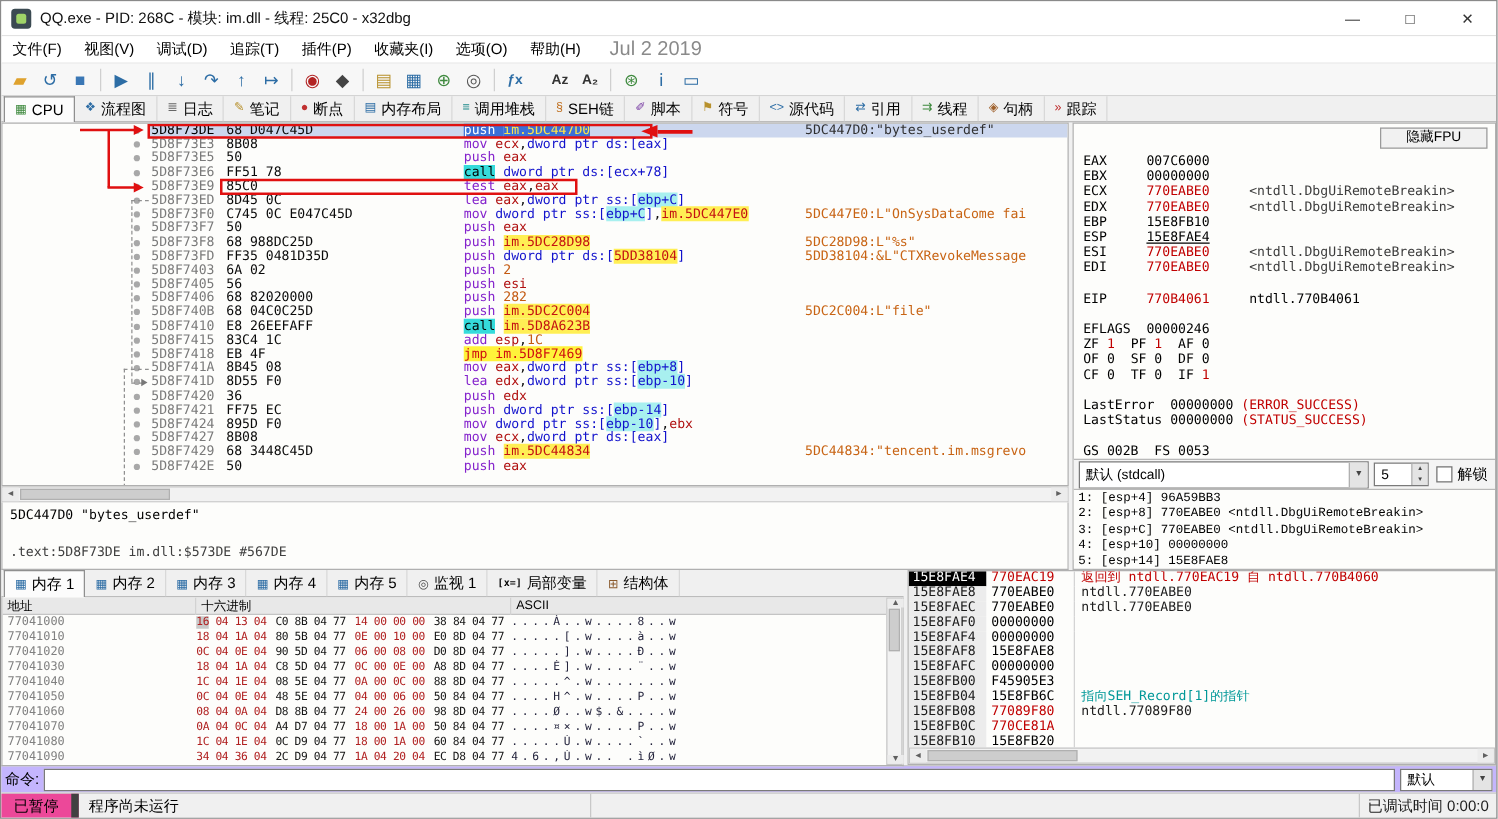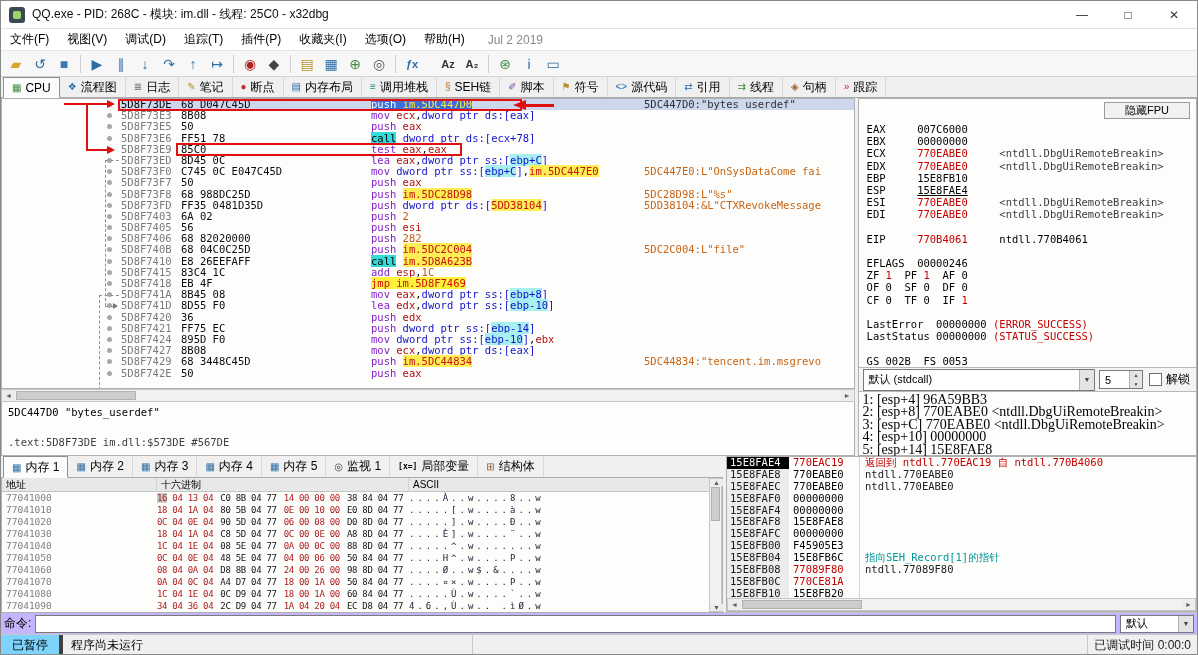--- a/index.html
+++ b/index.html
@@ -12,21 +12,21 @@
   .app-icon{width:16px;height:16px;margin:0 7px 0 8px;background:#3b4a52;border-radius:3px;position:relative}
   .app-icon::after{content:"";position:absolute;left:4px;top:4px;width:8px;height:8px;background:#9fd468;border-radius:2px}
   .title-text{flex:1;font-size:12px;color:#101010;white-space:nowrap;overflow:hidden}
   .win-controls{display:flex;height:28px}
   .win-btn{width:46px;height:28px;display:flex;align-items:center;justify-content:center;font-size:12px;color:#333}
 
   
   .menubar{height:22px;background:#ffffff;display:flex;align-items:center;border-bottom:1px solid #e6e6e6}
   .menu-items{display:flex;height:100%}
   .menu-item{padding:0 9px;display:flex;align-items:center;font-size:12px}
-  .menu-date{color:#8a8a8a;margin-left:14px;font-size:12px}
+  .menu-date{color:#8a8a8a;margin-left:14px;font-size:16px}
 
   
   .toolbar{height:26px;background:#f7f7f7;border-bottom:1px solid #d4d4d4;display:flex;align-items:center;padding-left:3px}
   .tb-btn{width:24px;height:22px;display:flex;align-items:center;justify-content:center;font-size:14px;border-radius:2px}
   .tb-txt{font-size:11px;font-weight:bold}
   .tb-sep{width:1px;height:18px;background:#cfcfcf;margin:0 4px}
 
   
   .tabbar{height:21px;background:#f0f0f0;border-bottom:1px solid #aaaaaa;display:flex;align-items:flex-end;padding-left:2px}
   .tab{display:flex;align-items:center;gap:4px;height:20px;padding:0 8px;border-right:1px solid #d8d8d8;font-size:12px;white-space:nowrap}
@@ -105,21 +105,21 @@
   .ccbar{height:24px;border-top:1px solid #b8b8b8;display:flex;align-items:center;gap:4px;padding:0 4px;background:#f4f4f4}
   .combo{height:22px;border:1px solid #7a7a7a;background:#fff;display:flex;align-items:center;font-size:11px;padding-left:5px}
   .ccombo{flex:1}
   .combo-arrow{margin-left:auto;width:15px;height:100%;background:#e4e4e4;border-left:1px solid #b0b0b0;display:flex;align-items:center;justify-content:center;font-size:7px;color:#444}
   .spin{width:44px;height:19px;border:1px solid #7a7a7a;background:#fff;display:flex;align-items:center;font-size:11px;padding-left:5px}
   .spin-btns{margin-left:auto;width:13px;display:flex;flex-direction:column;border-left:1px solid #b0b0b0;background:#e4e4e4;height:100%}
   .spin-btns span{flex:1;font-size:5px;color:#444;display:flex;align-items:center;justify-content:center}
   .chk{display:flex;align-items:center;gap:4px;padding:0 2px;font-size:12px}
   .chkbox{width:13px;height:13px;border:1px solid #707070;background:#fff}
 
-  .argspane{height:57px;border-top:1px solid #b8b8b8;background:#fdfdfb;padding:2px 4px;font-family:Liberation Serif, serif;font-size:14px}
+  .argspane{height:57px;border-top:1px solid #b8b8b8;background:#fdfdfb;padding:2px 4px;font-family:Liberation Mono, monospace;font-size:10px}
   .arg-row{height:12.4px;line-height:12.4px;white-space:pre}
 
   
   .bottom{height:156px;display:flex}
   .bleft{width:722px;display:flex;flex-direction:column}
   .bsplit{width:3px;background:#f0f0f0}
   .btabs{height:22px;background:#f0f0f0;border-bottom:1px solid #aaaaaa;display:flex;align-items:flex-end;padding-left:2px}
   .btab{display:flex;align-items:center;gap:4px;height:21px;padding:0 8px;border-right:1px solid #d8d8d8;font-size:12px;white-space:nowrap}
   .btab .tab-icon{font-size:10px}
   .btab.active{background:#fcfcfc;border:1px solid #8f8f8f;border-bottom:1px solid #fcfcfc;height:22px;margin-bottom:-1px}
@@ -148,21 +148,21 @@
   .v-k{color:#000}.v-r{color:#c00000}
   .st-cmt{flex:1;border-left:1px solid #d4d4d4;padding-left:5px;overflow:hidden}
   .c-red{color:#c00000}.c-teal{color:#009898}.c-k{color:#202020}
 
   
   .cmdbar{height:22px;background:#c4b5fd;border-top:1px solid #c8c8c8;display:flex;align-items:center;padding:0 3px;gap:4px}
   .cmdlabel{font-size:12px}
   .cmdinput{flex:1;height:18px;border:1px solid #7a7a7a;background:#fff;font-family:"DejaVu Sans Mono",monospace;font-size:11px;padding:0 3px;outline:none}
   .cmdcombo{width:74px;height:18px}
   .statusbar{height:22px;background:#f0f0f0;border-top:1px solid #c8c8c8;display:flex;align-items:stretch;font-size:12px}
-  .sb-state{width:62px;background:#7dd3fc;display:flex;align-items:center;justify-content:center;border-right:4px solid #404040}
+  .sb-state{width:62px;background:#ec4899;display:flex;align-items:center;justify-content:center;border-right:6px solid #404040}
   .sb-msg{width:410px;display:flex;align-items:center;padding-left:8px;border-right:1px solid #c8c8c8}
   .sb-fill{flex:1;border-right:1px solid #c8c8c8}
   .sb-right{display:flex;align-items:center;padding:0 6px;color:#202020;white-space:nowrap;overflow:hidden}
 </style>
 </head>
 <body>
 
 <div class="titlebar">
   <div class="app-icon"></div>
   <div class="title-text">QQ.exe - PID: 268C - 模块: im.dll - 线程: 25C0 - x32dbg</div>

